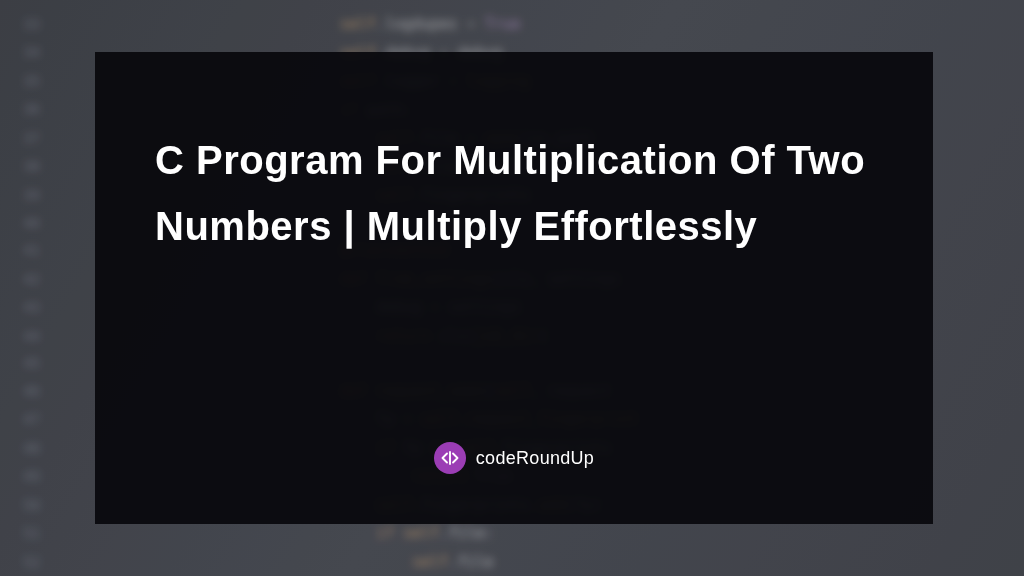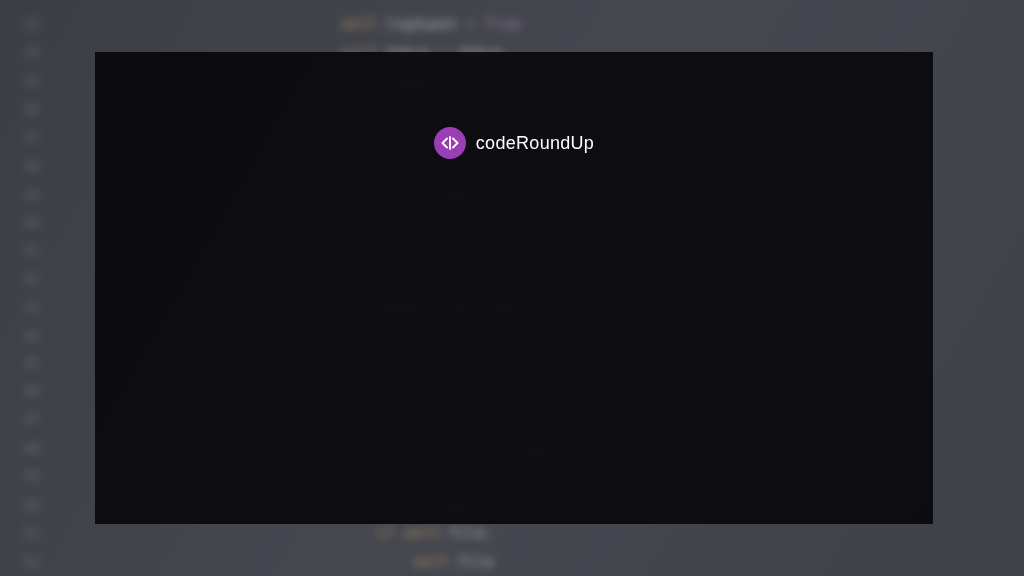--- a/index.html
+++ b/index.html
@@ -218,20 +218,21 @@
     <div class="code-line">
         <span class="line-number">52</span>
         <span class="line-content">&nbsp;&nbsp;&nbsp;&nbsp;&nbsp;&nbsp;&nbsp;&nbsp;<span class="kw-self">self</span>.<span class="kw-prop">file</span></span>
       </div>
 
   </div>
   <div class="bg-overlay"></div>
 </div>
 
 <div class="title-card">
+  <div class="title-text">C Program For Multiplication Of Two Numbers | Multiply Effortlessly</div>
   <div class="brand">
     <div class="brand-icon">
       <svg viewBox="0 0 24 24">
         <polyline points="16 18 22 12 16 6"></polyline>
         <polyline points="8 6 2 12 8 18"></polyline>
         <line x1="12" y1="4" x2="12" y2="20"></line>
       </svg>
     </div>
     <div class="brand-name">codeRoundUp</div>
   </div>

